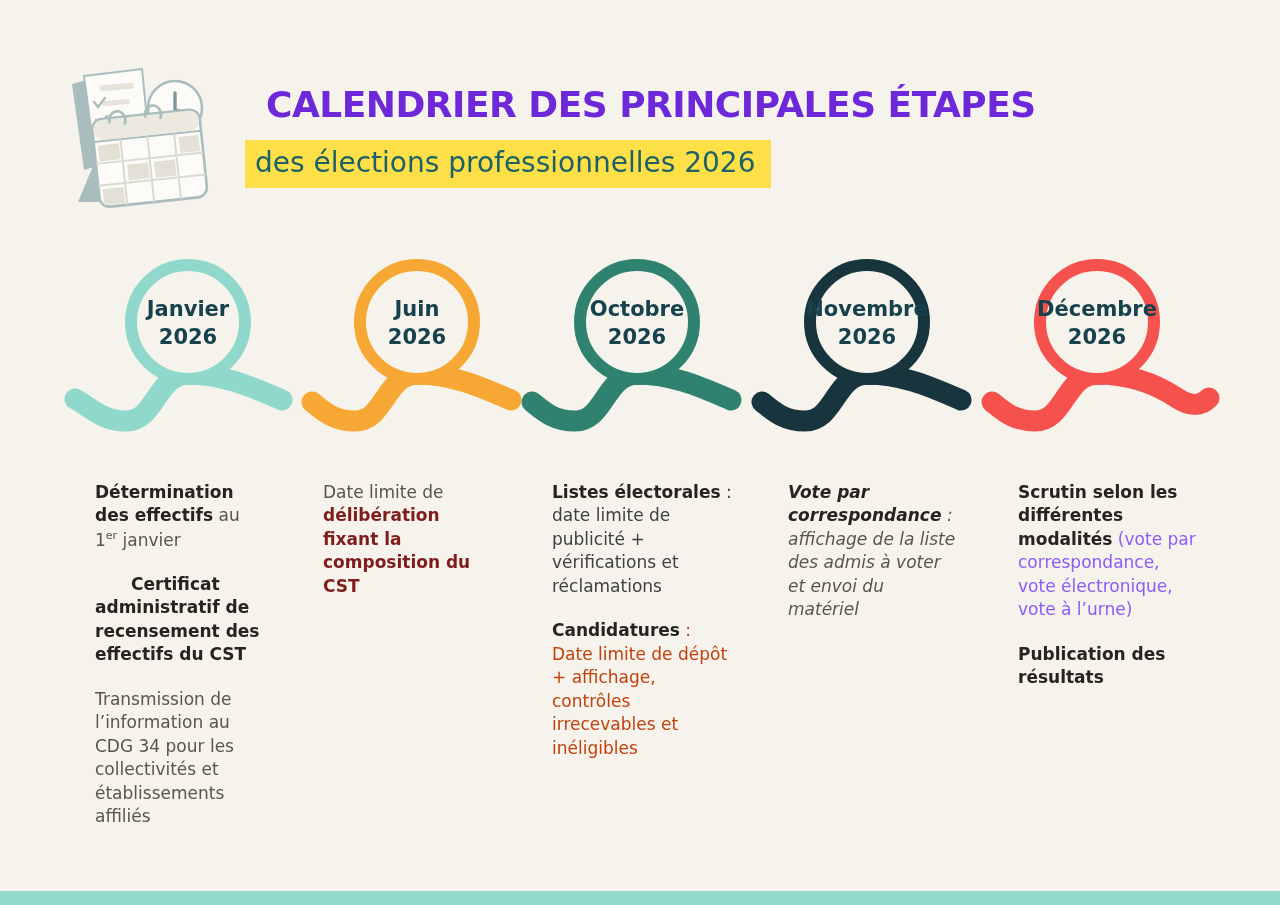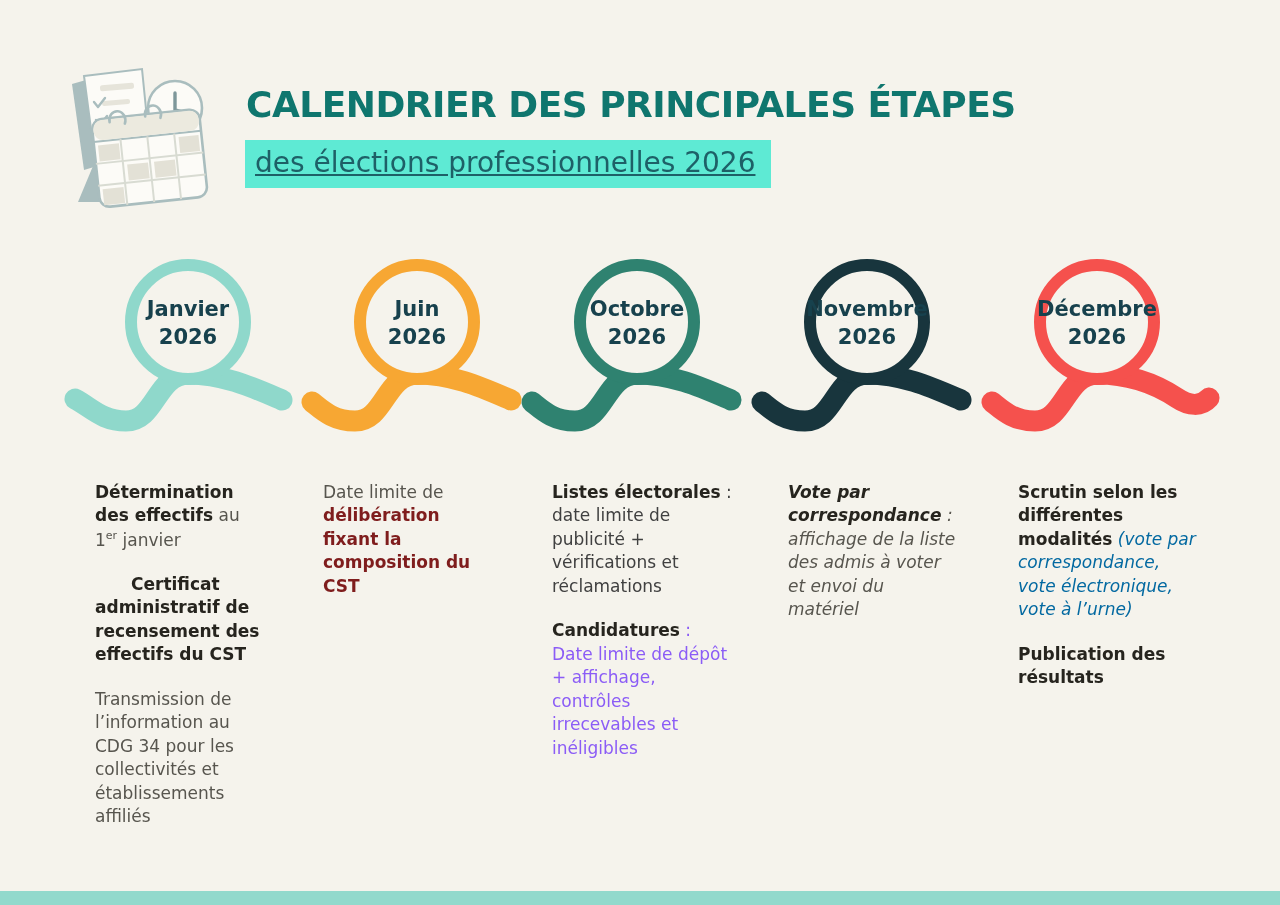--- a/index.html
+++ b/index.html
@@ -55,22 +55,22 @@
         <path d="M67 74 v66 M94 74 v66 M121 74 v66" stroke="#D8DBD2" stroke-width="2"></path>
         <rect x="44" y="78" width="21" height="16" fill="#E3E1D6"></rect>
         <rect x="98" y="100" width="21" height="16" fill="#E3E1D6"></rect>
         <rect x="125" y="78" width="20" height="16" fill="#E3E1D6"></rect>
         <rect x="71" y="100" width="21" height="16" fill="#E3E1D6"></rect>
         <rect x="44" y="122" width="21" height="16" fill="#E3E1D6"></rect>
       </g>
     </g>
   </svg>
 
-  <h1 class="title" style="color: #0f766e;">CALENDRIER DES PRINCIPALES ÉTAPES</h1>
-  <div class="subtitle" style="color: rgb(30, 96, 103); background: #5eead4; text-decoration: underline;">des élections professionnelles 2026</div>
+  <h1 class="title" style="color: #6d28d9; margin-left: 20px;">CALENDRIER DES PRINCIPALES ÉTAPES</h1>
+  <div class="subtitle" style="color: rgb(30, 96, 103); background: #fde047;">des élections professionnelles 2026</div>
 
   <svg class="timeline-svg" id="timeline" width="1280" height="230" viewBox="0 0 1280 230">
       <path d="M 75 149 C 92 158 102 171 126 171 C 156 171 156 125 188 124 C 224 124 254 138 282 150" fill="none" stroke="#8FD8CB" stroke-width="21" stroke-linecap="round"></path>
       <path d="M 312 152 C 322 160 333 171 355 171 C 385 171 385 125 417 124 C 453 124 483 138 511 150" fill="none" stroke="#F7A733" stroke-width="21" stroke-linecap="round"></path>
       <path d="M 532 152 C 542 160 553 171 575 171 C 605 171 605 125 637 124 C 673 124 703 138 731 150" fill="none" stroke="#2F8270" stroke-width="21" stroke-linecap="round"></path>
       <path d="M 762 152 C 772 160 783 171 805 171 C 835 171 835 125 867 124 C 903 124 933 138 961 150" fill="none" stroke="#18353D" stroke-width="21" stroke-linecap="round"></path>
       <path d="M 992 152 C 1002 160 1013 171 1035 171 C 1065 171 1065 125 1097 124 C 1133 124 1159 136 1177 148 C 1189 156 1201 157 1209 148" fill="none" stroke="#F5514D" stroke-width="21" stroke-linecap="round"></path>
       <circle cx="188" cy="72" r="57" fill="#F5F3EC" stroke="#8FD8CB" stroke-width="12"></circle>
       <text x="188" y="66" text-anchor="middle" fill="#17414D" font-size="21" font-weight="bold">Janvier</text>
       <text x="188" y="94" text-anchor="middle" fill="#17414D" font-size="21" font-weight="bold">2026</text>
@@ -92,25 +92,25 @@
       <div class="col" style="left: 95px; width: 172px;">
         <p class="block"><span class="seg-b" style="color: rgb(38, 36, 30);">Détermination des effectifs</span><span class="seg-r" style="color: rgb(87, 85, 78);"> au 1</span><span class="seg-sup" style="color: rgb(87, 85, 78);">er</span><span class="seg-r" style="color: rgb(87, 85, 78);"> janvier</span></p>
         <p class="block"><span class="seg-b" style="color: rgb(38, 36, 30); margin-left: 36px;">Certificat administratif de recensement des effectifs du CST</span></p>
         <p class="block"><span class="seg-i" style="color: rgb(87, 85, 78);">Transmission de l’information au CDG 34 pour les collectivités et établissements affiliés</span></p>
       </div>
       <div class="col" style="left: 323px; width: 155px;">
         <p class="block"><span class="seg-r" style="color: rgb(87, 85, 78);">Date limite de </span><span class="seg-b" style="color: #7f1d1d;">délibération fixant la composition du CST</span></p>
       </div>
       <div class="col" style="left: 552px; width: 182px;">
         <p class="block"><span class="seg-b" style="color: rgb(38, 36, 30);">Listes électorales</span><span class="seg-r" style="color: #404040;"> : date limite de publicité + vérifications et réclamations</span></p>
-        <p class="block"><span class="seg-b" style="color: rgb(38, 36, 30);">Candidatures</span><span class="seg-r" style="color: #8b5cf6; margin-top: 16px;"> : Date limite de dépôt + affichage, contrôles irrecevables et inéligibles</span></p>
+        <p class="block"><span class="seg-b" style="color: rgb(38, 36, 30);">Candidatures</span><span class="seg-r" style="color: #c2410c; margin-top: 16px;"> : Date limite de dépôt + affichage, contrôles irrecevables et inéligibles</span></p>
       </div>
       <div class="col" style="left: 788px; width: 170px; font-style: italic;">
         <p class="block"><span class="seg-b" style="color: rgb(38, 36, 30);">Vote par correspondance</span><span class="seg-r" style="color: rgb(87, 85, 78);"> : affichage de la liste des admis à voter et envoi du matériel</span></p>
       </div>
       <div class="col" style="left: 1018px; width: 182px;">
-        <p class="block"><span class="seg-b" style="color: rgb(38, 36, 30);">Scrutin selon les différentes modalités</span><span class="seg-r" style="color: #0369a1; font-style: italic;"> (vote par correspondance, vote électronique, vote à l’urne)</span></p>
+        <p class="block"><span class="seg-b" style="color: rgb(38, 36, 30);">Scrutin selon les différentes modalités</span><span class="seg-r" style="color: #8b5cf6;"> (vote par correspondance, vote électronique, vote à l’urne)</span></p>
         <p class="block"><span class="seg-b" style="color: rgb(38, 36, 30);">Publication des résultats</span></p>
       </div>
     </div>
 
   <div class="footer" style="background: rgb(146, 217, 204);"></div>
 </div>
 
 </body></html>

